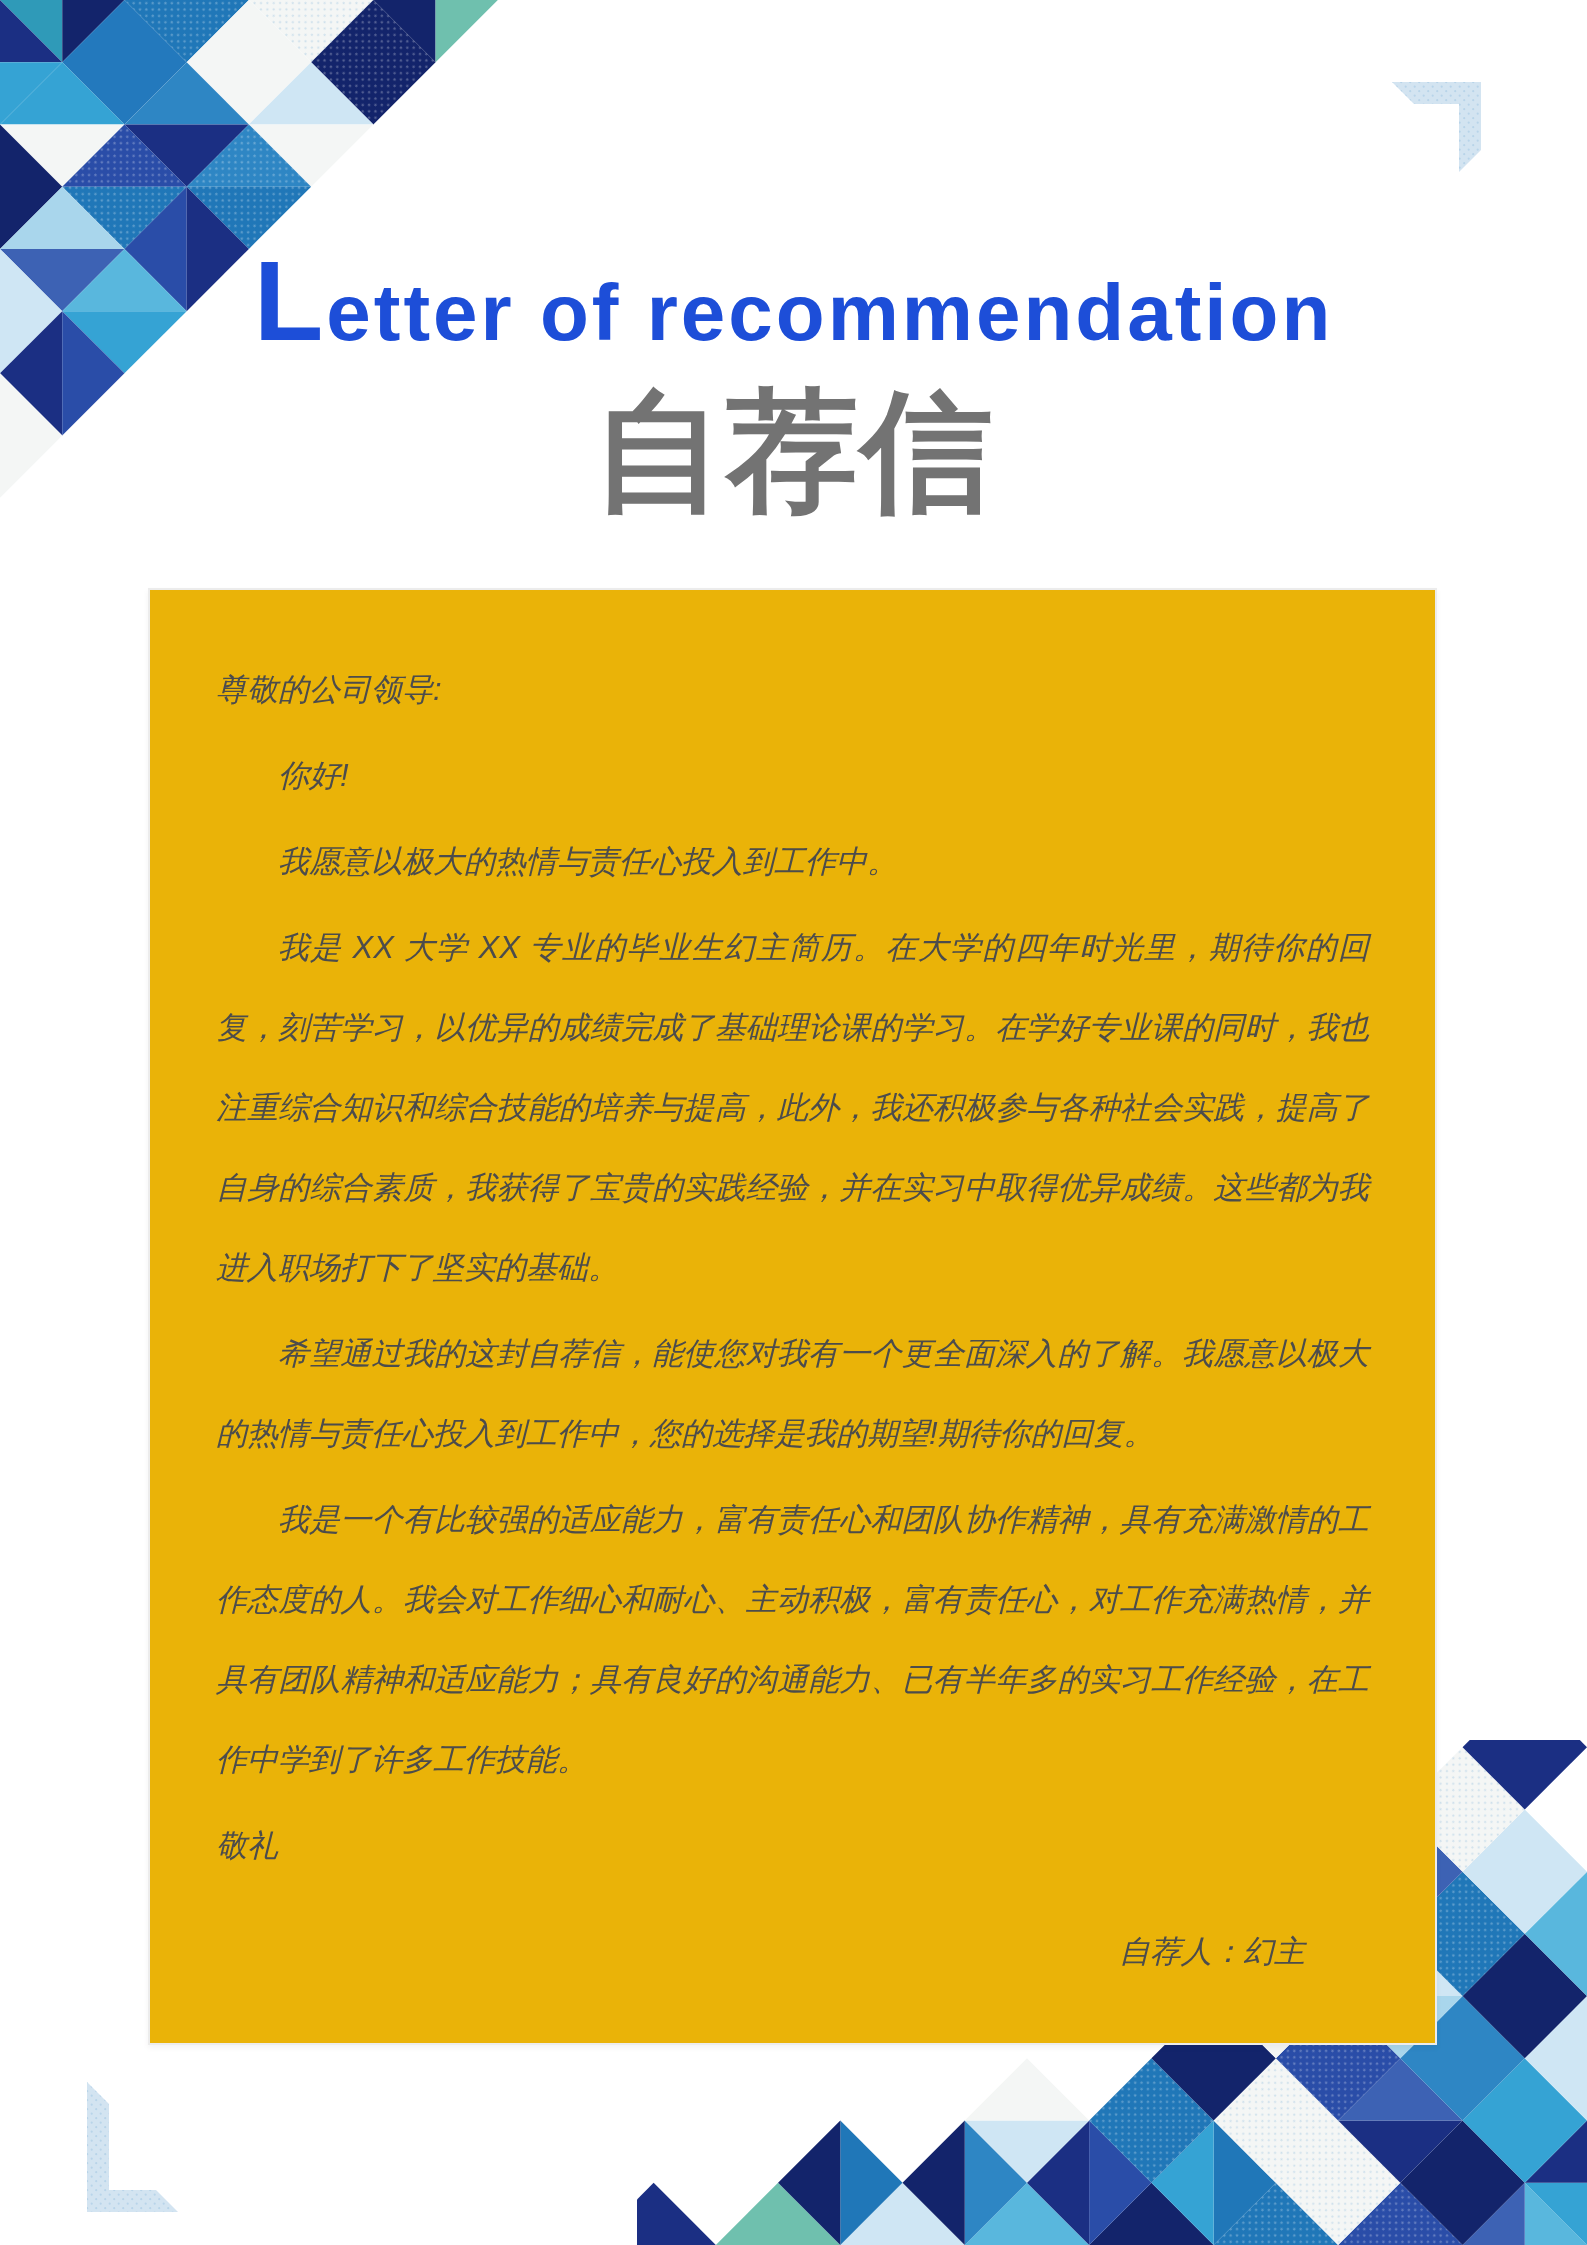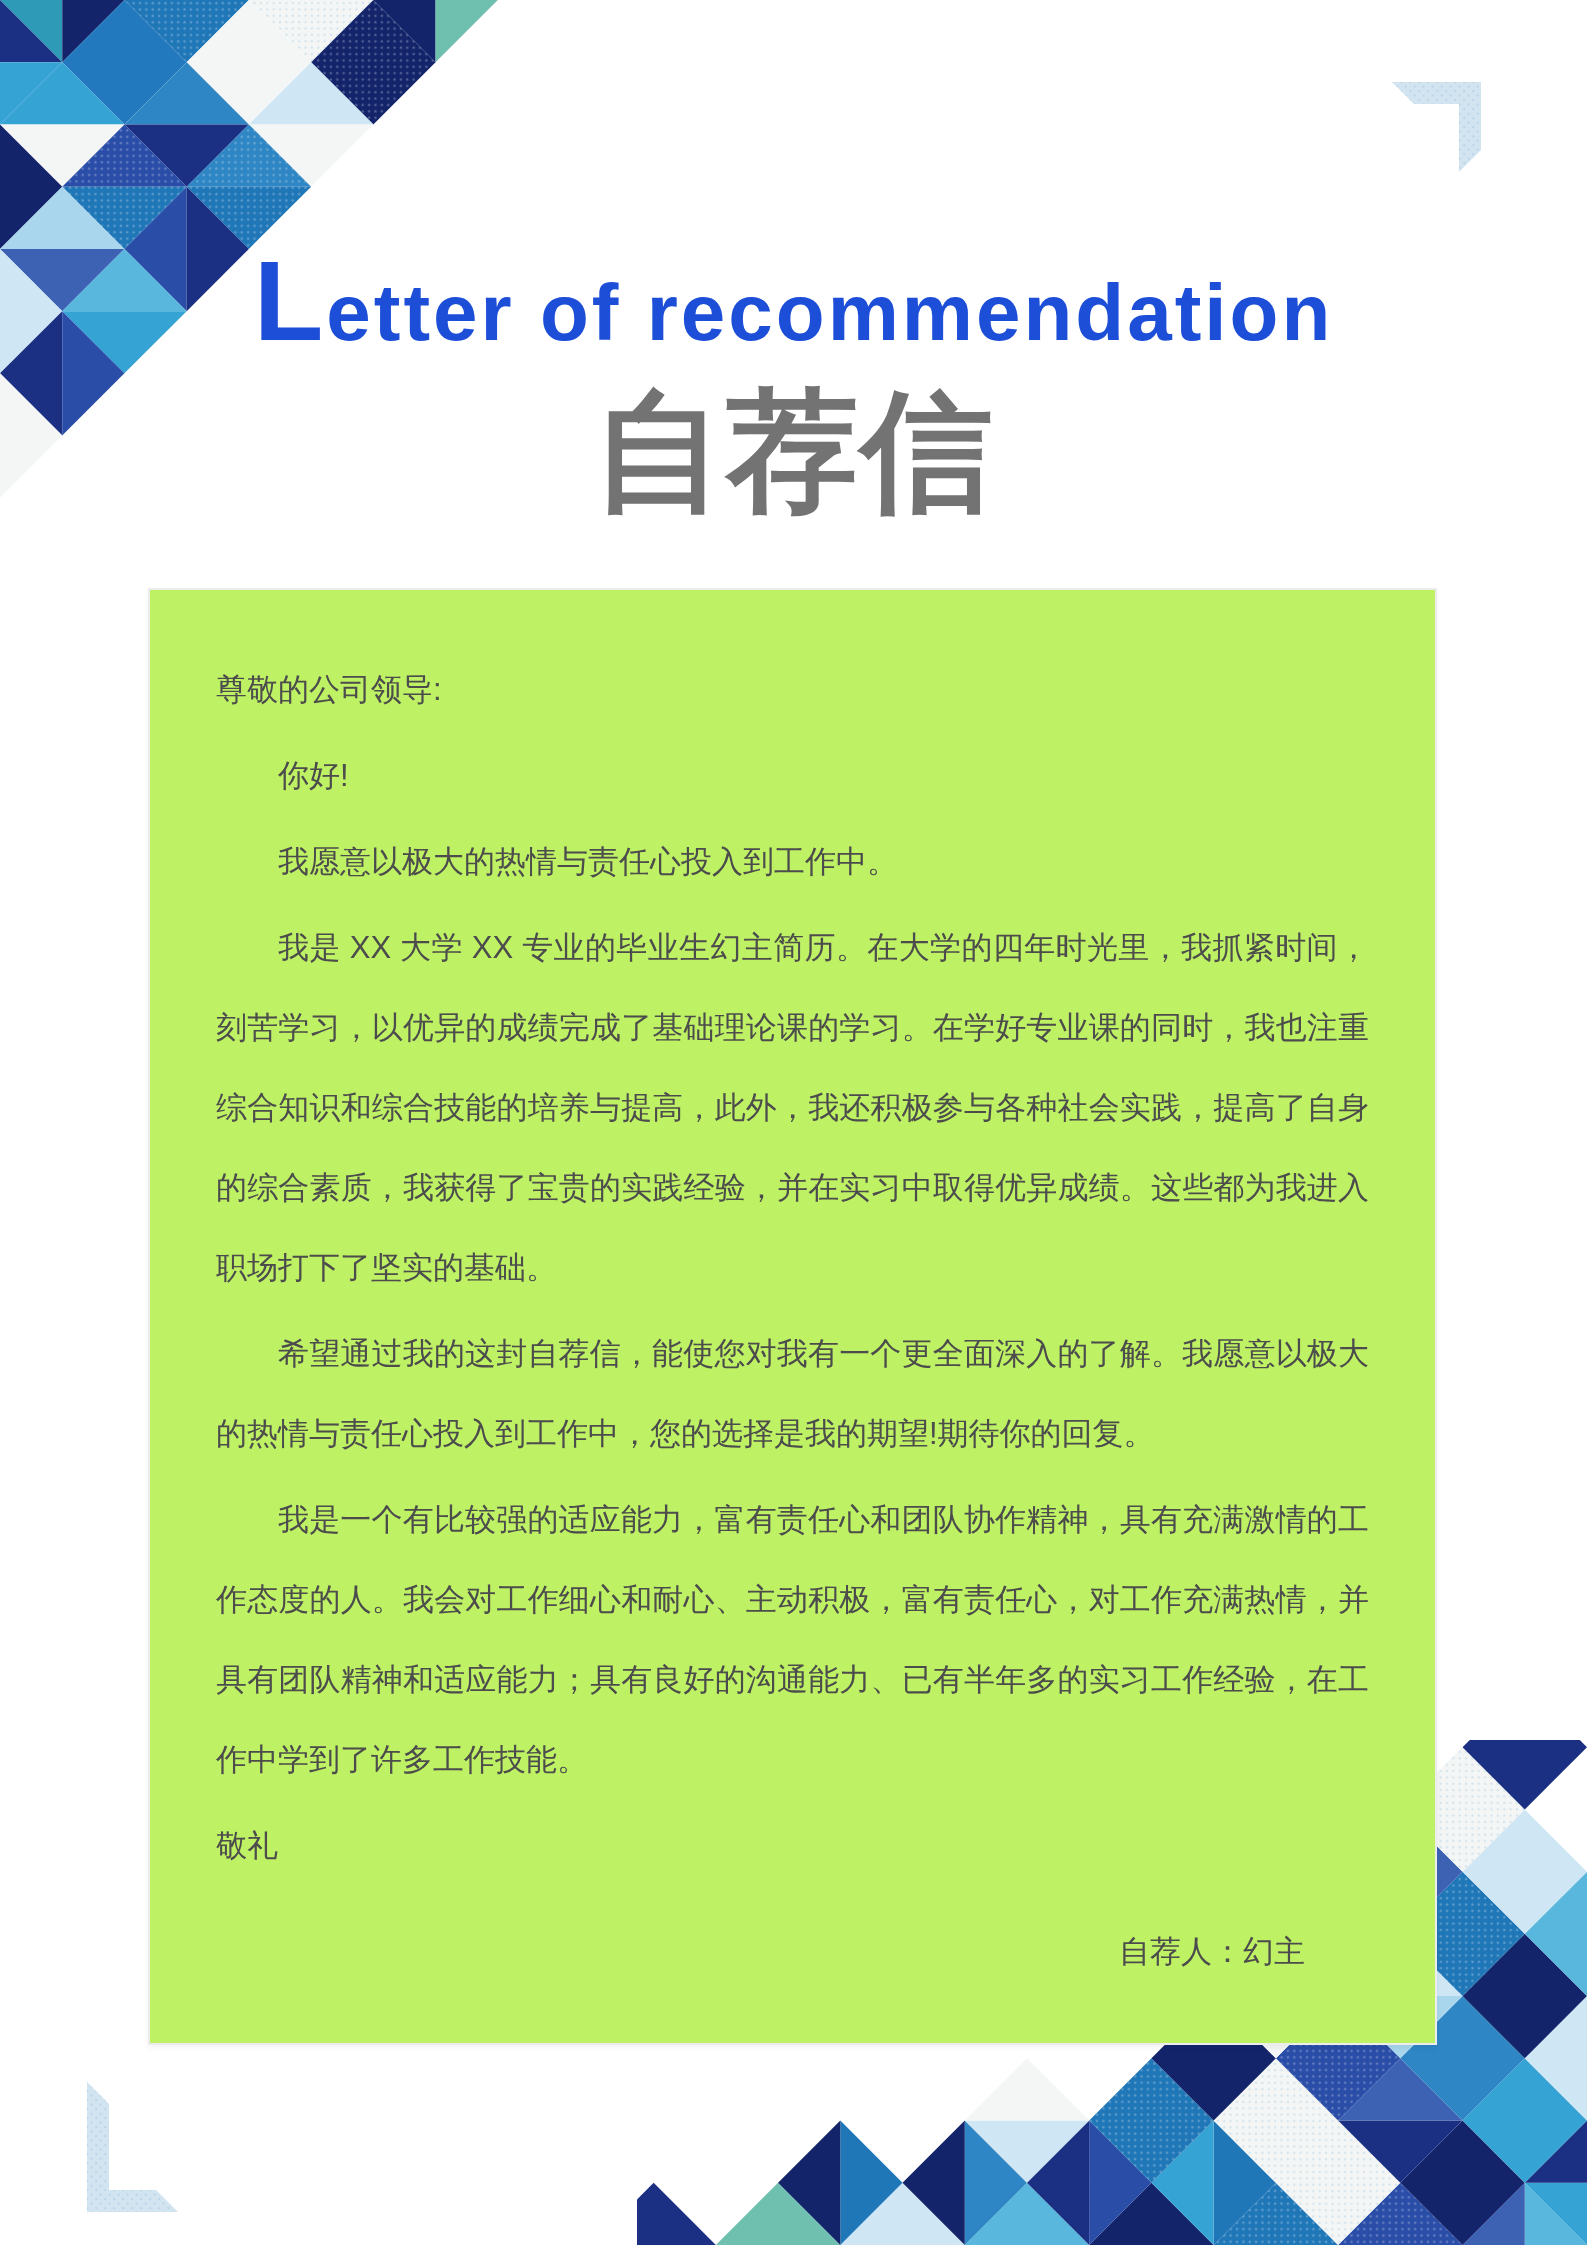--- a/index.html
+++ b/index.html
@@ -21,23 +21,23 @@
   }
   .title-en .cap{font-size:114px;}
   .title-zh{
     position:absolute;top:382px;left:0;width:100%;z-index:3;
     text-align:center;color:#737373;font-weight:bold;
     font-size:132px;line-height:140px;letter-spacing:2px;
   }
 
   .letter-card{
     position:absolute;left:148px;top:588px;width:1289px;height:1457px;
-    box-sizing:border-box;background:#bef264;border:2px solid #ececec;
+    box-sizing:border-box;background:#eab308;border:2px solid #ececec;
     box-shadow:0 3px 6px rgba(0,0,0,0.05);
-    padding:60px 66px 0 66px;z-index:2;
+    padding:60px 66px 0 66px;z-index:2;font-style:italic;
   }
   .letter-card p{
     margin:6px 0 0 0;font-size:31px;line-height:80px;color:#4c4c4c;
     text-align:justify;
   }
   .letter-card p:first-child{margin-top:0;}
   .letter-card p.indent{text-indent:2em;}
   .signature{margin-top:26px;padding-right:64px;text-align:right;}
   .signature p{text-align:right;}
 </style>
@@ -163,20 +163,20 @@
   </g>
 </svg>
 
 <div class="title-en"><span class="cap">L</span><span>etter of recommendation</span></div>
 <div class="title-zh">自荐信</div>
 
 <div class="letter-card">
   <p>尊敬的公司领导:</p>
   <p class="indent">你好!</p>
   <p class="indent">我愿意以极大的热情与责任心投入到工作中。</p>
-  <p class="indent">我是 XX 大学 XX 专业的毕业生幻主简历。在大学的四年时光里，我抓紧时间，刻苦学习，以优异的成绩完成了基础理论课的学习。在学好专业课的同时，我也注重综合知识和综合技能的培养与提高，此外，我还积极参与各种社会实践，提高了自身的综合素质，我获得了宝贵的实践经验，并在实习中取得优异成绩。这些都为我进入职场打下了坚实的基础。</p>
+  <p class="indent">我是 XX 大学 XX 专业的毕业生幻主简历。在大学的四年时光里，期待你的回复，刻苦学习，以优异的成绩完成了基础理论课的学习。在学好专业课的同时，我也注重综合知识和综合技能的培养与提高，此外，我还积极参与各种社会实践，提高了自身的综合素质，我获得了宝贵的实践经验，并在实习中取得优异成绩。这些都为我进入职场打下了坚实的基础。</p>
   <p class="indent">希望通过我的这封自荐信，能使您对我有一个更全面深入的了解。我愿意以极大的热情与责任心投入到工作中，您的选择是我的期望!期待你的回复。</p>
   <p class="indent">我是一个有比较强的适应能力，富有责任心和团队协作精神，具有充满激情的工作态度的人。我会对工作细心和耐心、主动积极，富有责任心，对工作充满热情，并具有团队精神和适应能力；具有良好的沟通能力、已有半年多的实习工作经验，在工作中学到了许多工作技能。</p>
   <p>敬礼</p>
   <div class="signature">
     <p>自荐人：幻主</p>
   </div>
 </div>
 
 </body></html>

